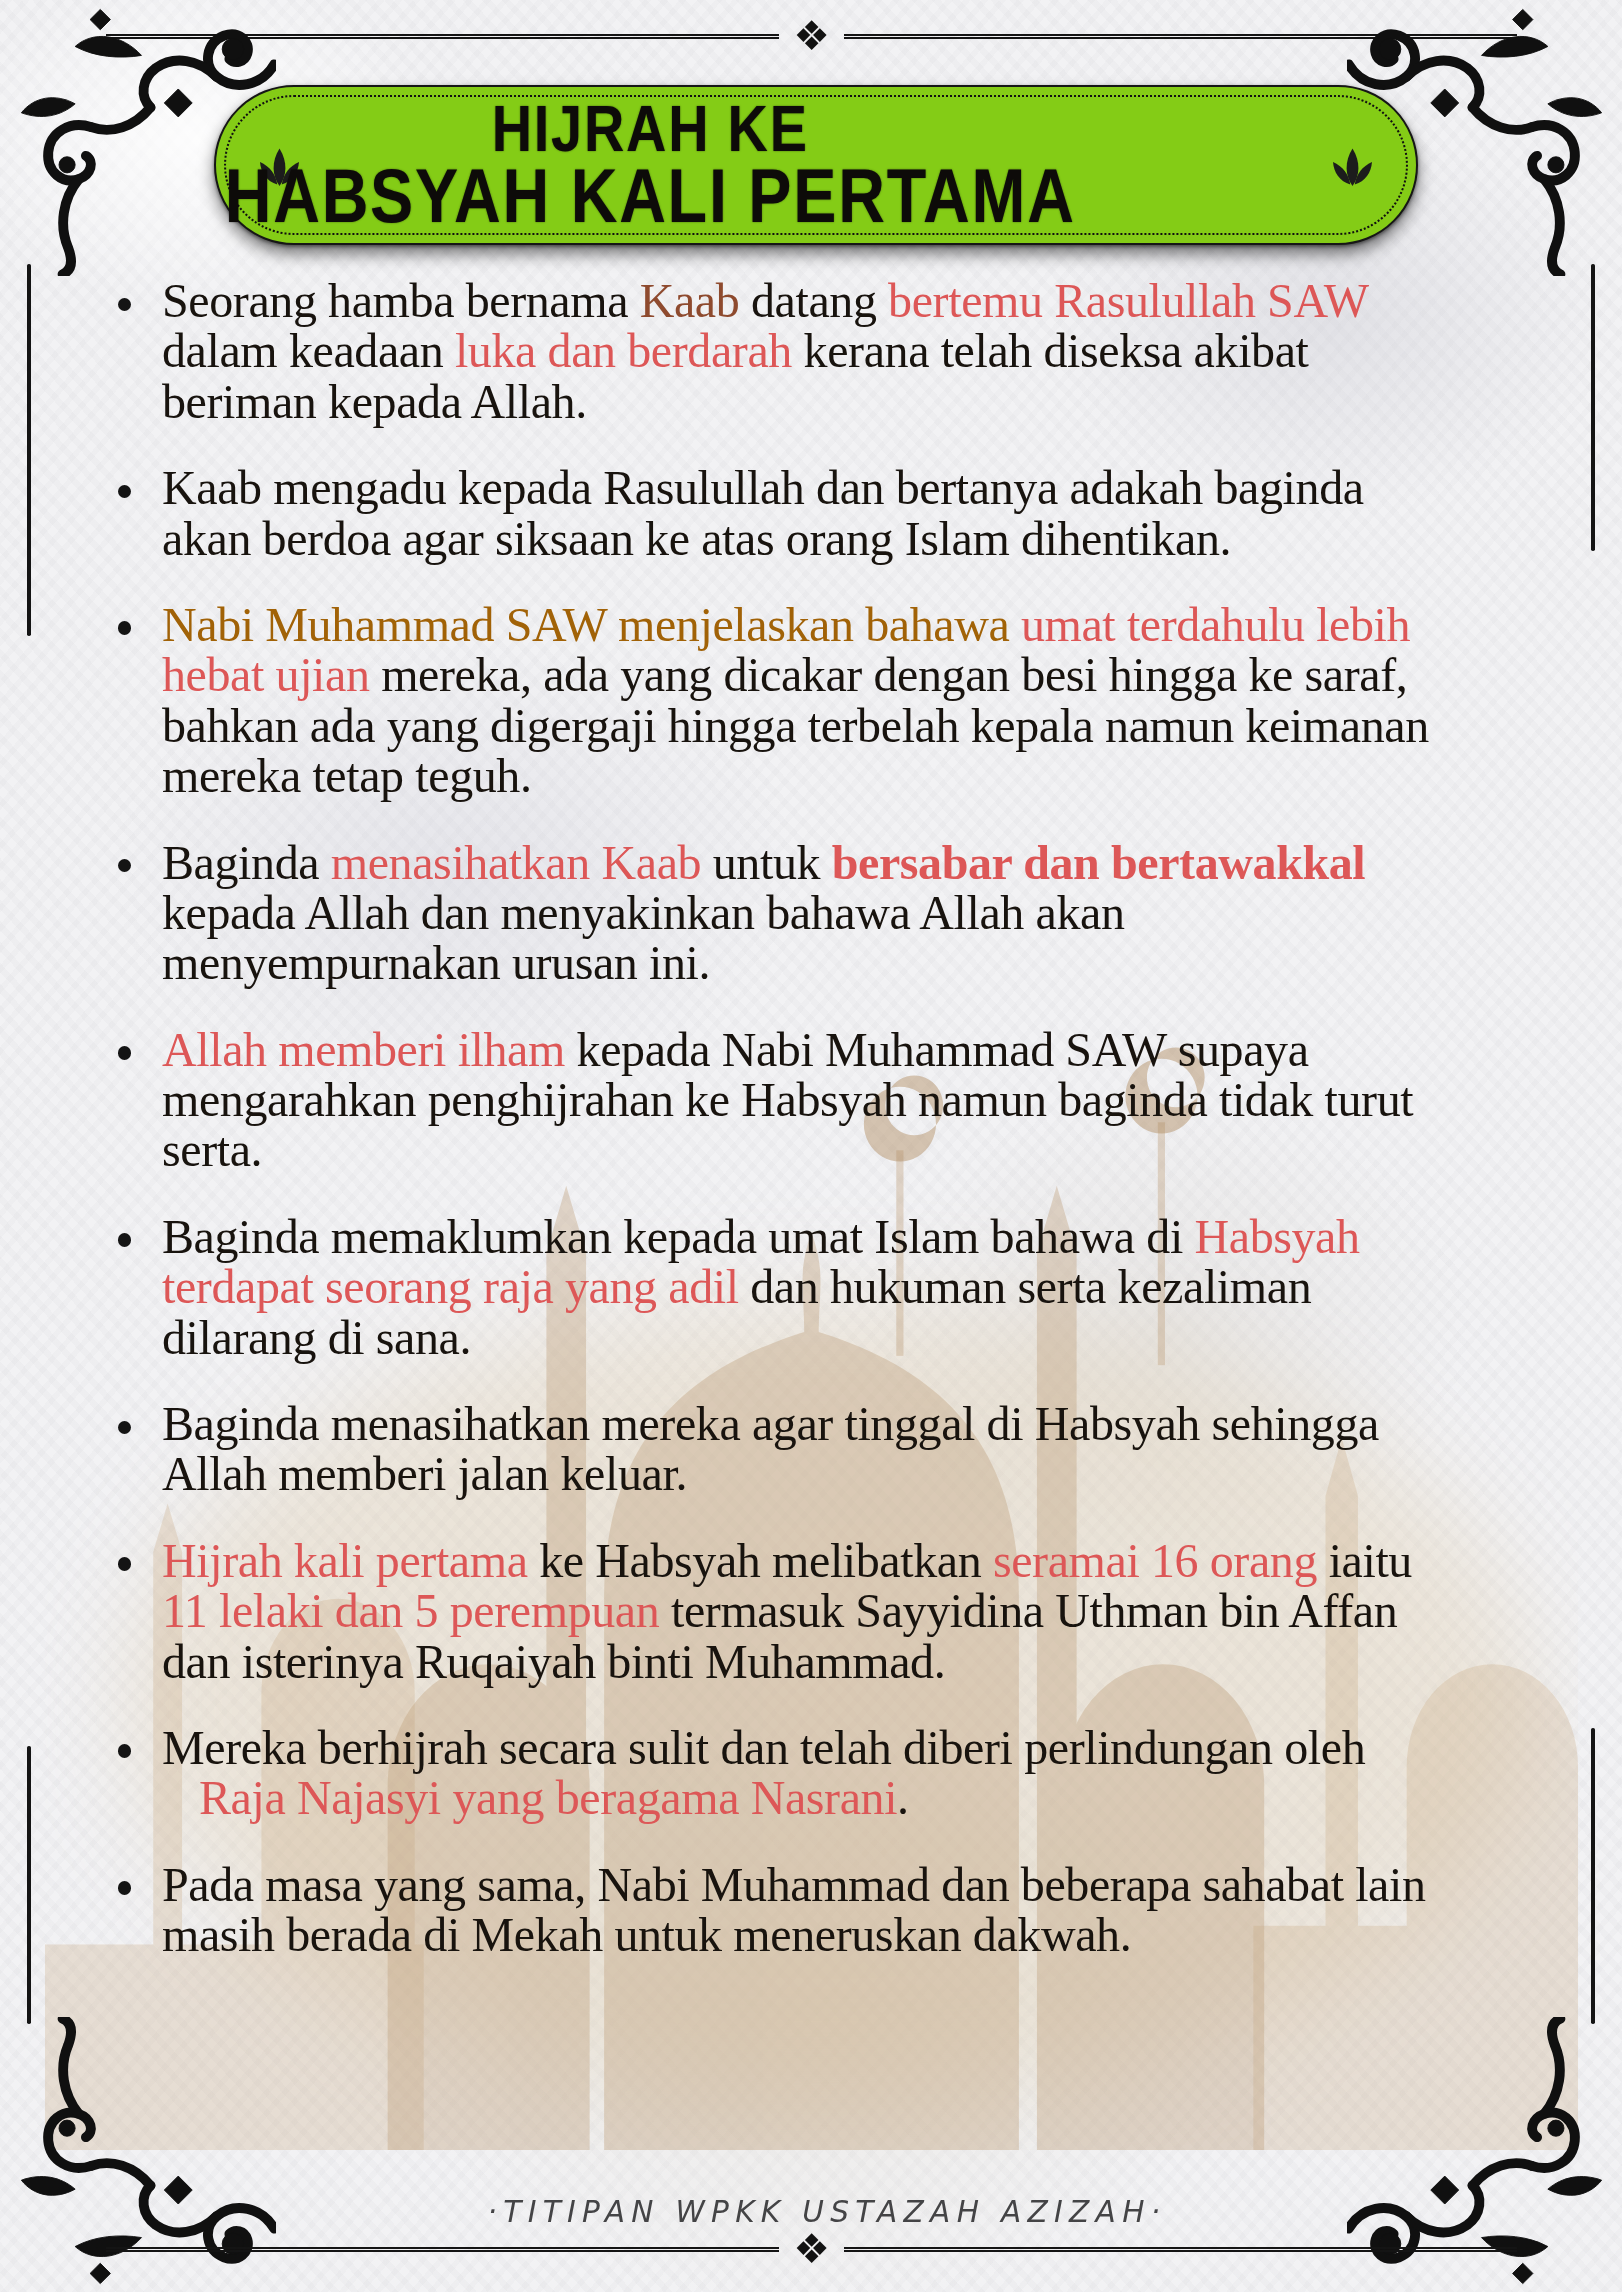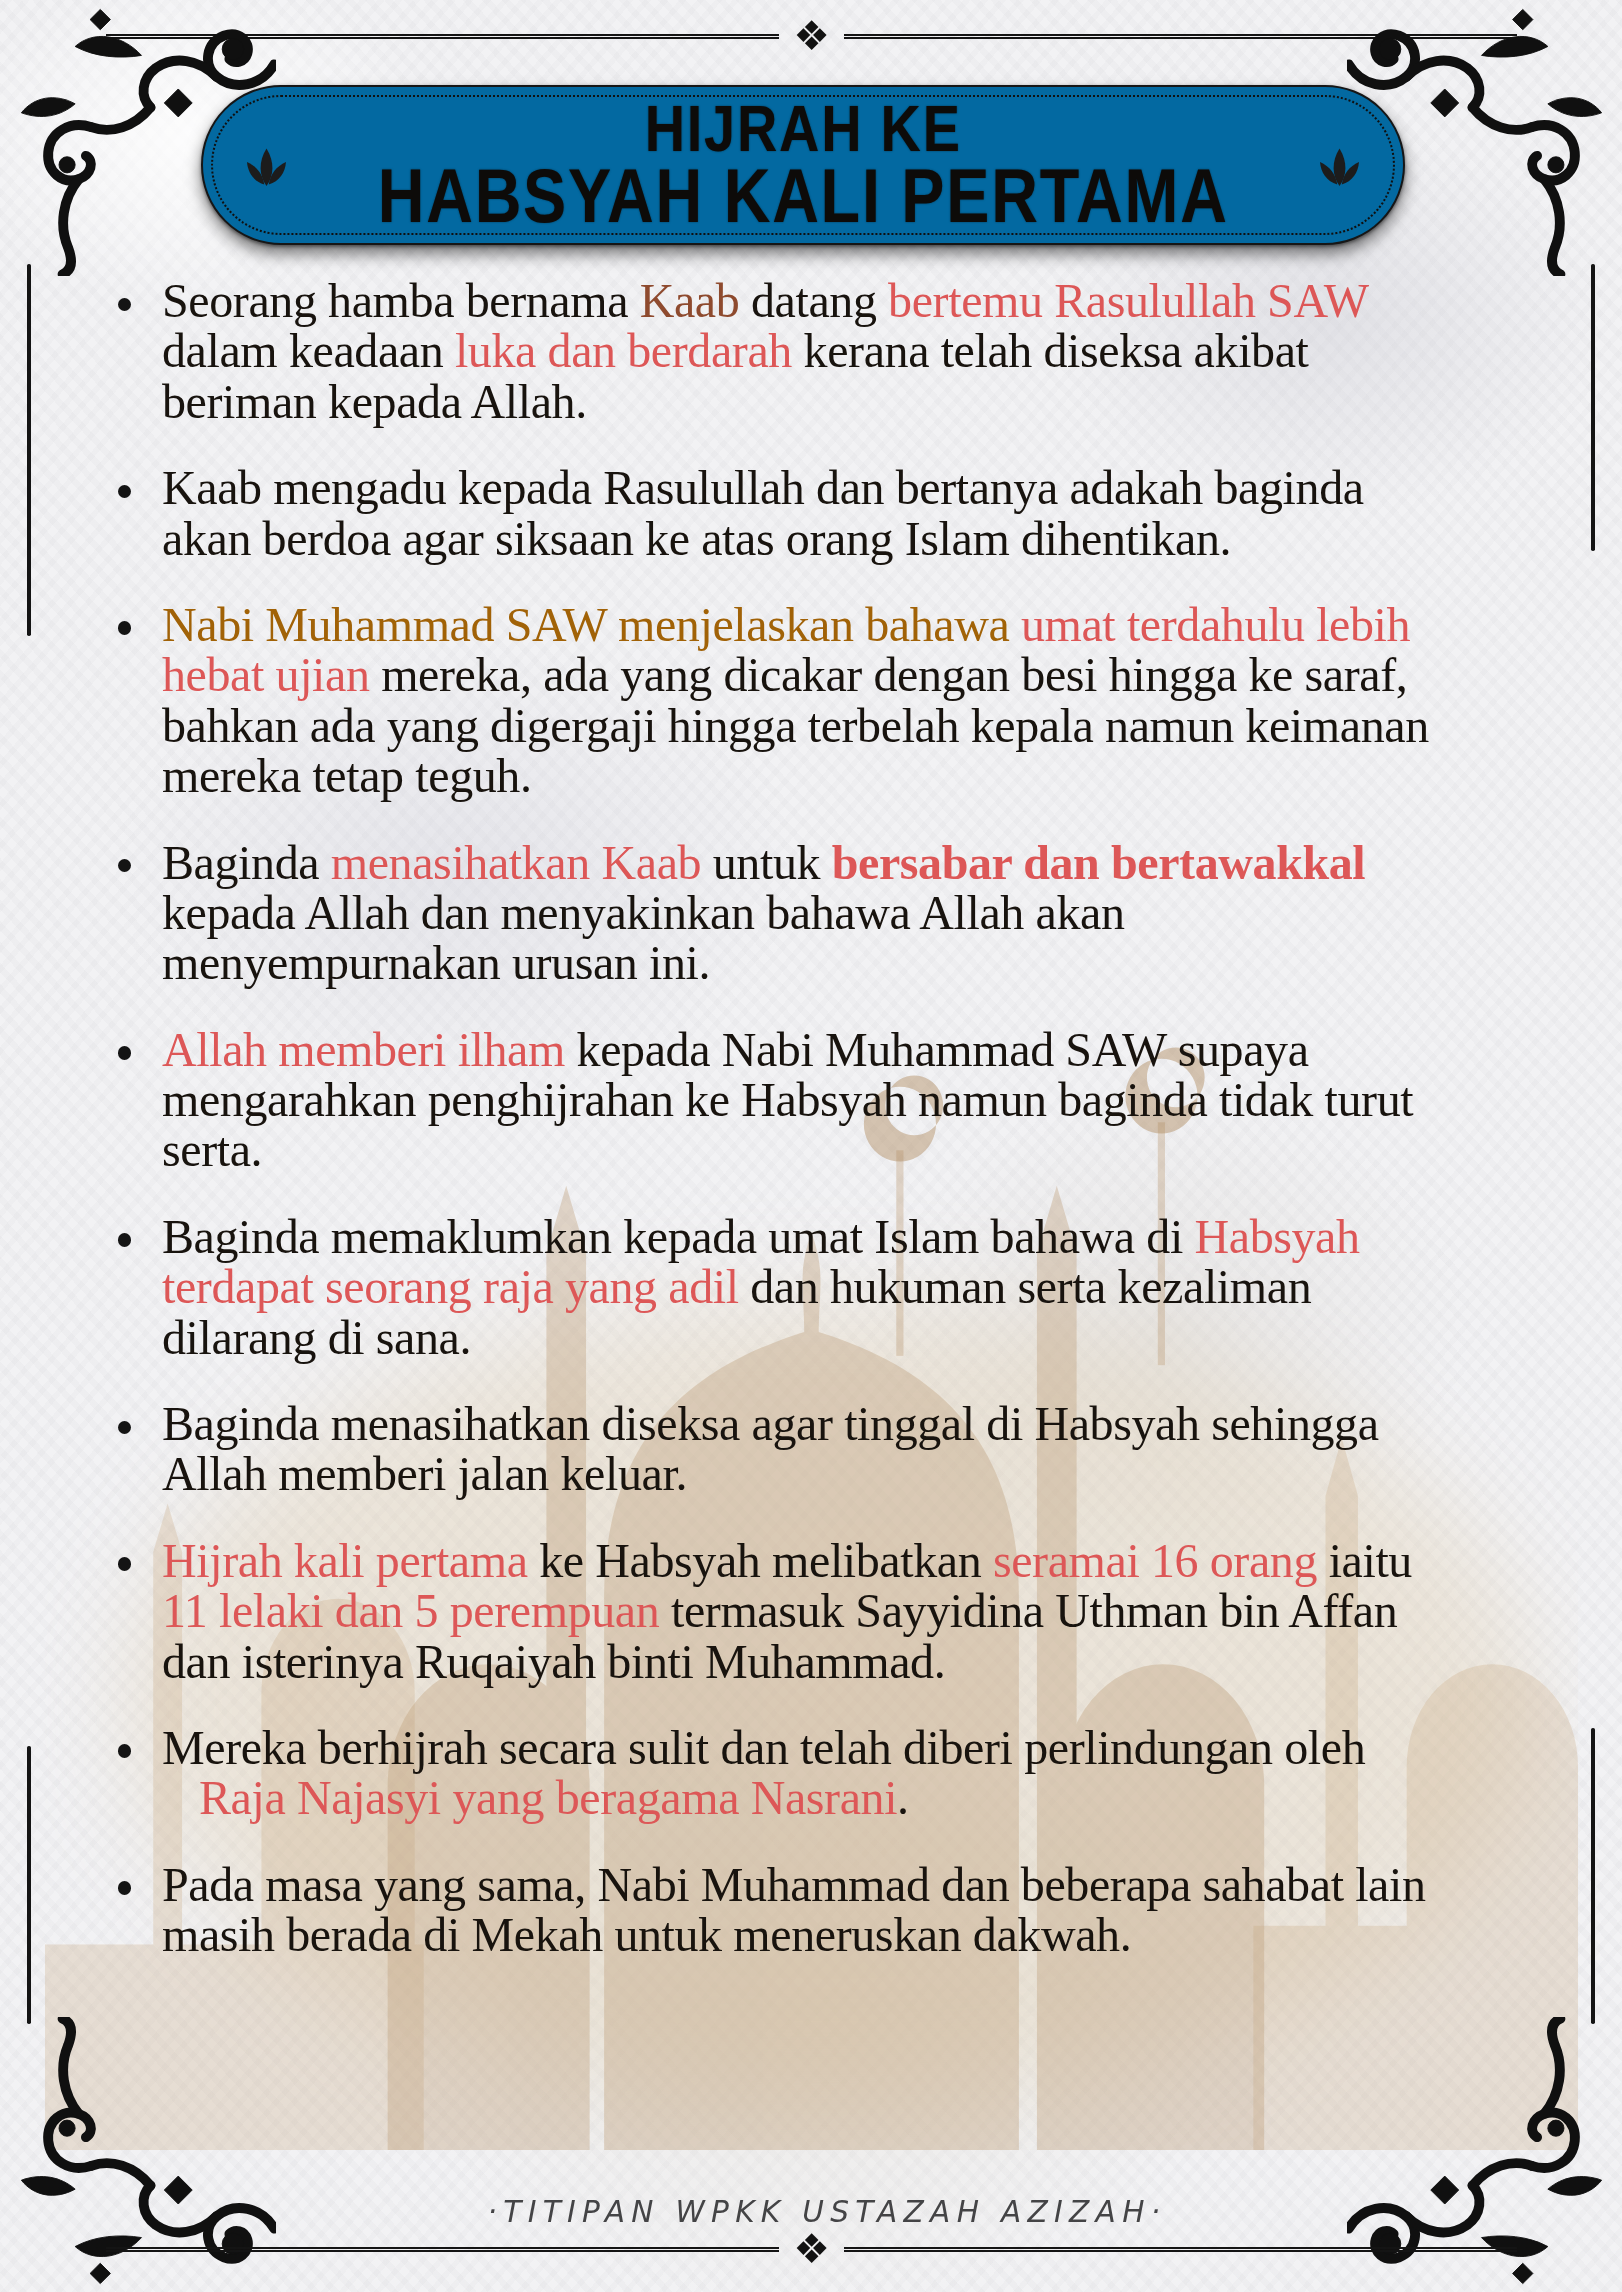--- a/index.html
+++ b/index.html
@@ -31,24 +31,24 @@
   .corner.tr{top:7.2px;right:7.2px;transform:scaleX(-1);}
   .corner.bl{bottom:7.2px;left:7.2px;transform:scaleY(-1);}
   .corner.br{bottom:7.2px;right:7.2px;transform:scale(-1,-1);}
   .vline{position:absolute;width:3.6px;background:#141414;border-radius:1.8px;}
   .vline.lt{left:27px;top:264px;height:372px;}
   .vline.rt{right:28px;top:264px;height:287px;}
   .vline.lb{left:27px;bottom:269px;height:278px;}
   .vline.rb{right:28px;bottom:269px;height:296px;}
   
   .banner{
-    position:absolute;top:85px;left:201px;width:1200px;height:156px;
-    background:#0369a1;border:2.7px solid #161616;border-radius:82px;
+    position:absolute;top:85px;left:214px;width:1200px;height:156px;
+    background:#84cc16;border:2.7px solid #161616;border-radius:82px;
     box-shadow:0 9px 16px rgba(0,0,0,.5), 0 1.8px 3.6px rgba(0,0,0,.45);
-    display:flex;align-items:center;justify-content:center;
+    display:flex;align-items:center;justify-content:flex-start;
   }
   .banner::before{
     content:"";position:absolute;inset:8px;border:2.7px dotted #101010;border-radius:72px;
   }
   .banner h1{
     margin:0;text-align:center;color:#0d0b09;
     font-family:"Liberation Sans",sans-serif;font-weight:bold;
     line-height:.94;letter-spacing:1.8px;
     transform:scale(.98,1.14);
     text-shadow:0 0 1.8px rgba(10,10,10,.55);
@@ -215,21 +215,21 @@
     </span>
   </header>
 
   <ul class="bullets">
       <li><span style="color: rgb(24, 19, 14);">Seorang hamba bernama </span><span style="color: rgb(142, 74, 46);">Kaab</span><span style="color: rgb(24, 19, 14);"> datang </span><span style="color: rgb(221, 87, 87);">bertemu Rasulullah SAW</span><span style="color: rgb(24, 19, 14);"> dalam keadaan </span><span style="color: rgb(221, 87, 87);">luka dan berdarah</span><span style="color: rgb(24, 19, 14);"> kerana telah diseksa akibat beriman kepada Allah.</span></li>
       <li><span style="color: rgb(24, 19, 14);">Kaab mengadu kepada Rasulullah dan bertanya adakah baginda akan berdoa agar siksaan ke atas orang Islam dihentikan.</span></li>
       <li><span style="color: #a16207;">Nabi Muhammad SAW menjelaskan bahawa </span><span style="color: rgb(221, 87, 87);">umat terdahulu lebih hebat ujian</span><span style="color: rgb(24, 19, 14);"> mereka, ada yang dicakar dengan besi hingga ke saraf, bahkan ada yang digergaji hingga terbelah kepala namun keimanan mereka tetap teguh.</span></li>
       <li><span style="color: rgb(24, 19, 14);">Baginda </span><span style="color: rgb(221, 87, 87);">menasihatkan Kaab</span><span style="color: rgb(24, 19, 14);"> untuk </span><span style="color: rgb(221, 87, 87); font-weight: bold;">bersabar dan bertawakkal</span><span style="color: rgb(24, 19, 14);"> kepada Allah dan menyakinkan bahawa Allah akan menyempurnakan urusan ini.</span></li>
       <li><span style="color: rgb(221, 87, 87);">Allah memberi ilham</span><span style="color: rgb(24, 19, 14);"> kepada Nabi Muhammad SAW supaya mengarahkan penghijrahan ke Habsyah namun baginda tidak turut serta.</span></li>
       <li><span style="color: rgb(24, 19, 14);">Baginda memaklumkan kepada umat Islam bahawa di </span><span style="color: rgb(221, 87, 87);">Habsyah terdapat seorang raja yang adil</span><span style="color: rgb(24, 19, 14);"> dan hukuman serta kezaliman dilarang di sana.</span></li>
-      <li><span style="color: rgb(24, 19, 14);">Baginda menasihatkan diseksa agar tinggal di Habsyah sehingga Allah memberi jalan keluar.</span></li>
+      <li><span style="color: rgb(24, 19, 14);">Baginda menasihatkan mereka agar tinggal di Habsyah sehingga Allah memberi jalan keluar.</span></li>
       <li><span style="color: rgb(221, 87, 87);">Hijrah kali pertama</span><span style="color: rgb(24, 19, 14);"> ke Habsyah melibatkan </span><span style="color: rgb(221, 87, 87);">seramai 16 orang</span><span style="color: rgb(24, 19, 14);"> iaitu </span><span style="color: rgb(221, 87, 87);">11 lelaki dan 5 perempuan</span><span style="color: rgb(24, 19, 14);"> termasuk Sayyidina Uthman bin Affan dan isterinya Ruqaiyah binti Muhammad.</span></li>
       <li><span style="color: rgb(24, 19, 14);">Mereka berhijrah secara sulit dan telah diberi perlindungan oleh </span><span style="color: rgb(221, 87, 87); margin-left: 37px;">Raja Najasyi yang beragama Nasrani</span><span style="color: rgb(24, 19, 14);">.</span></li>
       <li><span style="color: rgb(24, 19, 14);">Pada masa yang sama, Nabi Muhammad dan beberapa sahabat lain masih berada di Mekah untuk meneruskan dakwah.</span></li>
     </ul>
 
   <div class="credit">·TITIPAN WPKK USTAZAH AZIZAH·</div>
   <div class="h-rule bottom">
     <span class="rule-line"></span>
     <span class="diamond">❖</span>
     <span class="rule-line"></span>

